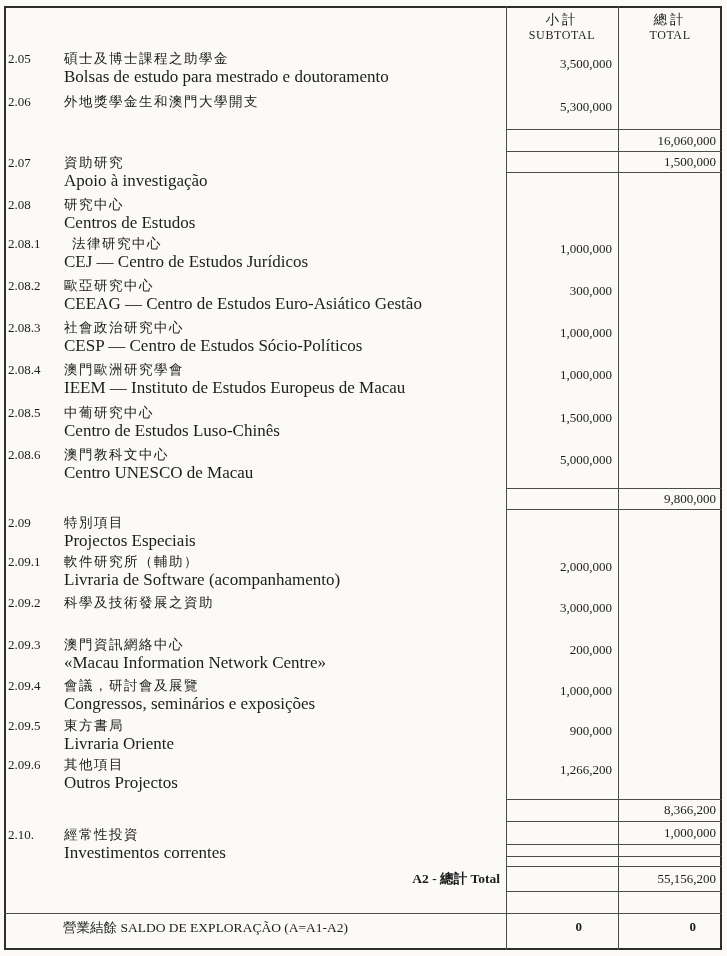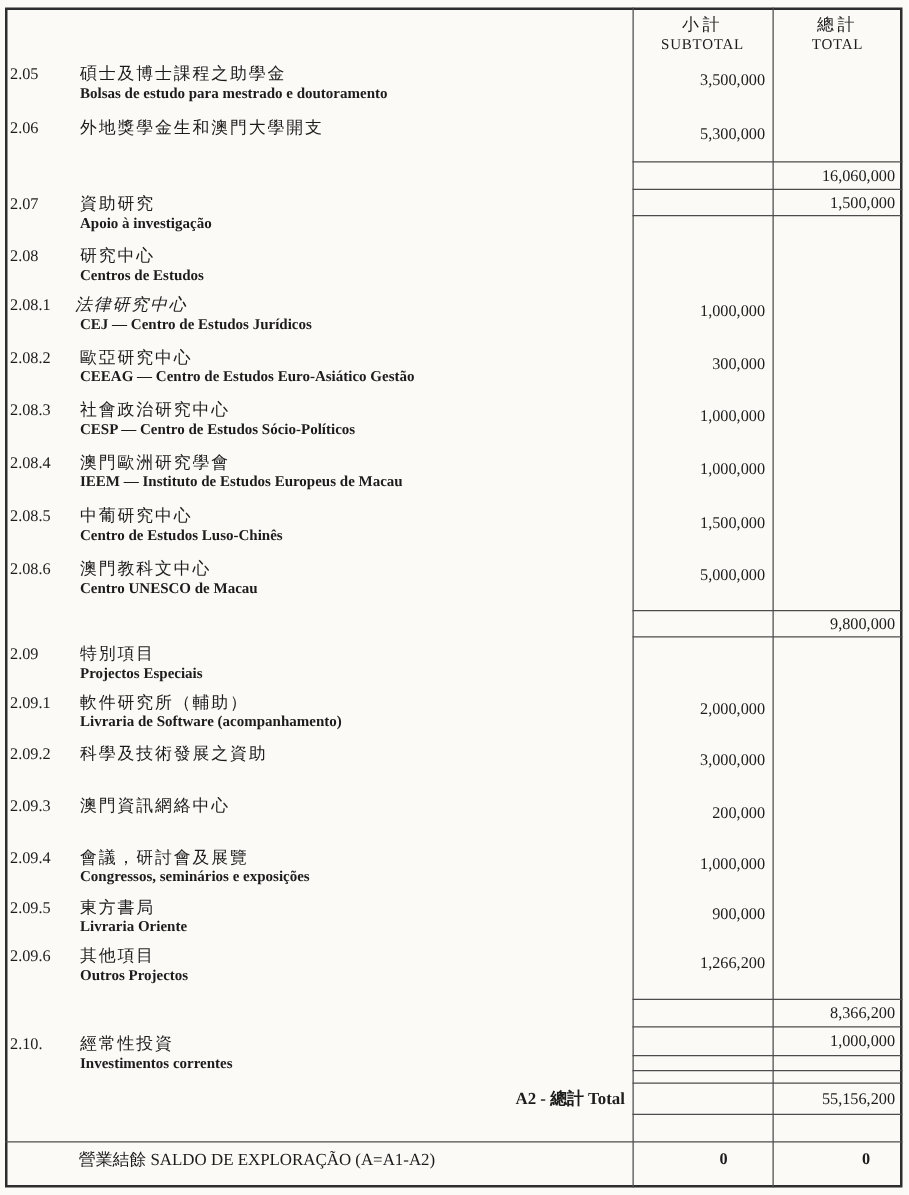--- a/index.html
+++ b/index.html
@@ -14,21 +14,21 @@
   .frame{
     position:absolute;left:4px;top:6px;width:718px;height:944px;
     box-sizing:border-box;border:2px solid #2d2d2d;pointer-events:none;
   }
   .vline{position:absolute;top:6px;height:944px;width:1px;background:var(--rule,#4c4c4c);}
   .hline{position:absolute;height:1px;background:var(--rule,#4c4c4c);}
   .hdr-zh{position:absolute;font-size:13.5px;letter-spacing:3px;text-align:center;}
   .hdr-latin{position:absolute;font-size:12px;letter-spacing:0.6px;text-align:center;}
   .code{position:absolute;left:8px;font-size:13px;}
   .zh{position:absolute;font-size:13.5px;letter-spacing:1.5px;white-space:nowrap;}
-  .pt{position:absolute;font-size:12px;white-space:nowrap;font-weight:bold;}
+  .pt{position:absolute;font-size:17px;white-space:nowrap;}
   .num{position:absolute;font-size:13px;text-align:right;white-space:nowrap;}
   .sub{left:506px;width:94px;margin-left:12px;}
   .tot{left:620px;width:96px;}
   .zsub{left:506px;width:76px;}
   .ztot{left:620px;width:76px;}
   .bold{font-weight:700;}
   .a2-label{position:absolute;left:200px;width:300px;text-align:right;font-weight:700;font-size:13.5px;white-space:nowrap;}
   .saldo-label{position:absolute;left:63px;font-size:13.5px;white-space:nowrap;}
 </style>
 </head>
@@ -64,21 +64,21 @@
     <div class="num sub" style="top: 99px;">5,300,000</div>
     <div class="num tot" style="top: 133px;">16,060,000</div>
     <div class="code" style="top: 155px;">2.07</div>
     <div class="zh" style="top: 154px; left: 64px;">資助研究</div>
     <div class="pt" style="top: 171px; left: 64px;">Apoio à investigação</div>
     <div class="num tot" style="top: 154px;">1,500,000</div>
     <div class="code" style="top: 197px;">2.08</div>
     <div class="zh" style="top: 196px; left: 64px;">研究中心</div>
     <div class="pt" style="top: 213px; left: 64px;">Centros de Estudos</div>
     <div class="code" style="top: 236px;">2.08.1</div>
-    <div class="zh" style="top: 235px; left: 60px; font-style: italic;">法律研究中心</div>
+    <div class="zh" style="top: 235px; left: 72px;">法律研究中心</div>
     <div class="pt" style="top: 252px; left: 64px;">CEJ — Centro de Estudos Jurídicos</div>
     <div class="num sub" style="top: 241px;">1,000,000</div>
     <div class="code" style="top: 278px;">2.08.2</div>
     <div class="zh" style="top: 277px; left: 64px;">歐亞研究中心</div>
     <div class="pt" style="top: 294px; left: 64px;">CEEAG — Centro de Estudos Euro-Asiático Gestão</div>
     <div class="num sub" style="top: 283px;">300,000</div>
     <div class="code" style="top: 320px;">2.08.3</div>
     <div class="zh" style="top: 319px; left: 64px;">社會政治研究中心</div>
     <div class="pt" style="top: 336px; left: 64px;">CESP — Centro de Estudos Sócio-Políticos</div>
     <div class="num sub" style="top: 325px;">1,000,000</div>
@@ -100,20 +100,21 @@
     <div class="pt" style="top: 531px; left: 64px;">Projectos Especiais</div>
     <div class="code" style="top: 554px;">2.09.1</div>
     <div class="zh" style="top: 553px; left: 64px;">軟件研究所（輔助）</div>
     <div class="pt" style="top: 570px; left: 64px;">Livraria de Software (acompanhamento)</div>
     <div class="num sub" style="top: 559px;">2,000,000</div>
     <div class="code" style="top: 595px;">2.09.2</div>
     <div class="zh" style="top: 594px; left: 64px;">科學及技術發展之資助</div>
     <div class="num sub" style="top: 600px;">3,000,000</div>
     <div class="code" style="top: 637px; text-align: center;">2.09.3</div>
     <div class="zh" style="top: 636px; left: 64px;">澳門資訊網絡中心</div>
+    <div class="pt" style="top: 653px; left: 64px;">«Macau Information Network Centre»</div>
     <div class="num sub" style="top: 642px;">200,000</div>
     <div class="code" style="top: 678px;">2.09.4</div>
     <div class="zh" style="top: 677px; left: 64px;">會議，研討會及展覽</div>
     <div class="pt" style="top: 694px; left: 64px;">Congressos, seminários e exposições</div>
     <div class="num sub" style="top: 683px;">1,000,000</div>
     <div class="code" style="top: 718px;">2.09.5</div>
     <div class="zh" style="top: 717px; left: 64px;">東方書局</div>
     <div class="pt" style="top: 734px; left: 64px;">Livraria Oriente</div>
     <div class="num sub" style="top: 723px;">900,000</div>
     <div class="code" style="top: 757px;">2.09.6</div>

